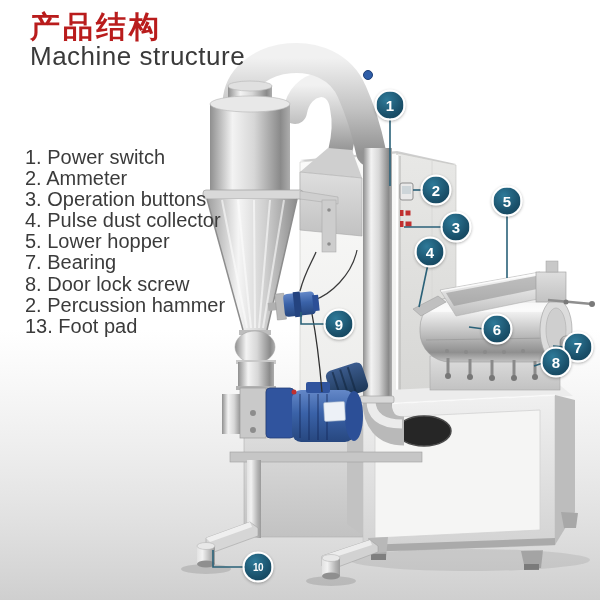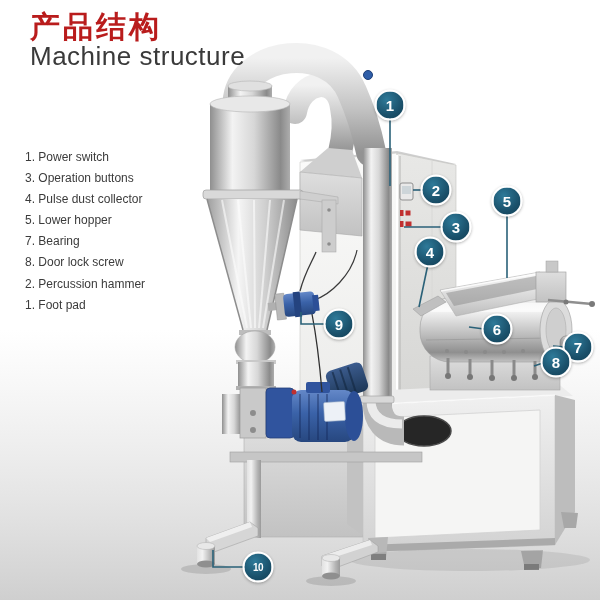--- a/index.html
+++ b/index.html
@@ -3,21 +3,21 @@
 <meta charset="utf-8">
 <style>
   html,body{margin:0;padding:0;background:#fff;}
   .stage{position:relative;width:600px;height:600px;overflow:hidden;
          background:#ffffff;font-family:"Liberation Sans","DejaVu Sans",sans-serif;}
   .stage svg{position:absolute;left:0;top:0;}
   .title-zh{position:absolute;left:30px;top:7px;font-size:30px;font-weight:600;
             letter-spacing:3px;color:#b91c1c;}
   .title-en{position:absolute;left:30px;top:41px;font-size:26px;font-weight:400;
             color:#3a3a3a;letter-spacing:.5px;}
-  .legend{position:absolute;left:25px;top:147px;color:#3b3b3b;font-size:12px;
+  .legend{position:absolute;left:25px;top:147px;color:#3b3b3b;font-size:20px;
           line-height:21.1px;white-space:nowrap;}
   .badge{position:absolute;width:27px;height:27px;border-radius:50%;
          background:radial-gradient(circle at 38% 30%, #2e7a99, #1a506a 62%, #113f55);
          border:2.5px solid #fff;box-shadow:0 1px 3px rgba(0,0,0,.3);
          color:#fff;font-weight:bold;font-size:15px;display:flex;align-items:center;
          justify-content:center;transform:translate(-50%,-50%);box-sizing:content-box;}
   .badge.small{font-size:10px;letter-spacing:-.5px;}
 </style>
 </head>
 <body>
@@ -311,27 +311,28 @@
     <polyline points="326,324 301,324 301,312"></polyline>
     <polyline points="245,567 213,567 213,550"></polyline>
   </g>
 </svg>
 
 <div class="title-zh">产品结构</div>
 <div class="title-en">Machine structure</div>
 
 <div class="legend">
   <div>1. Power switch</div>
+  <div>2. Ammeter</div>
   <div>3. Operation buttons</div>
   <div>4. Pulse dust collector</div>
   <div>5. Lower hopper</div>
   <div>7. Bearing</div>
   <div>8. Door lock screw</div>
   <div>2. Percussion hammer</div>
-  <div>1. Foot pad</div>
+  <div>13. Foot pad</div>
 </div>
 
 <div class="badge" style="left:390px;top:105px">1</div>
 <div class="badge" style="left:436px;top:190px">2</div>
 <div class="badge" style="left:456px;top:227px">3</div>
 <div class="badge" style="left:430px;top:252px">4</div>
 <div class="badge" style="left:507px;top:201px">5</div>
 <div class="badge" style="left:497px;top:329px">6</div>
 <div class="badge" style="left:578px;top:347px">7</div>
 <div class="badge" style="left:556px;top:362px">8</div>

